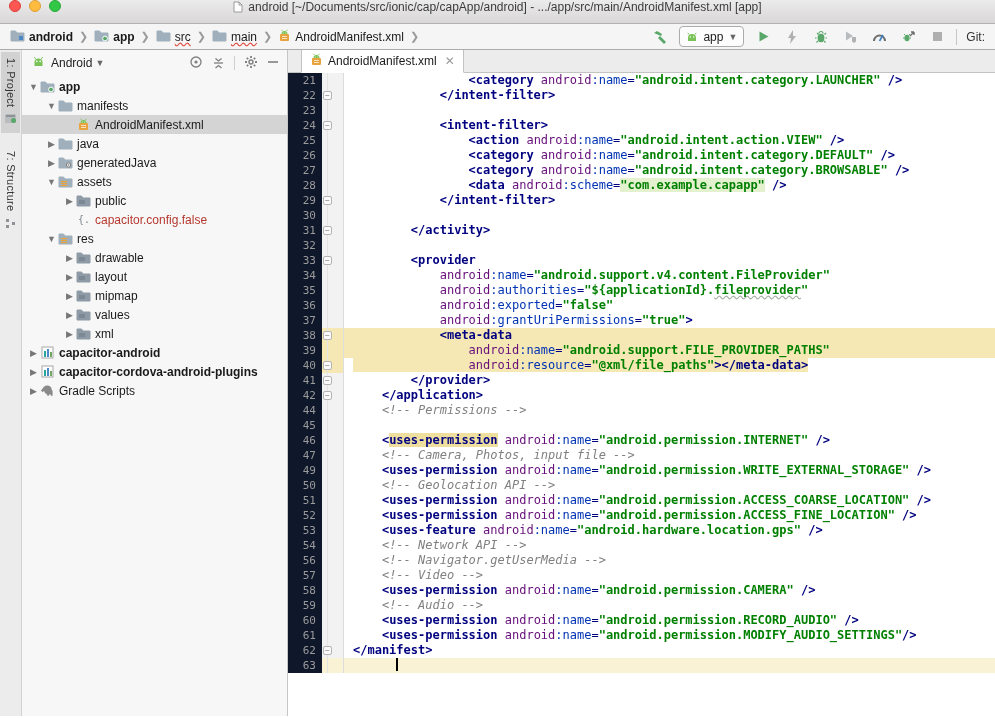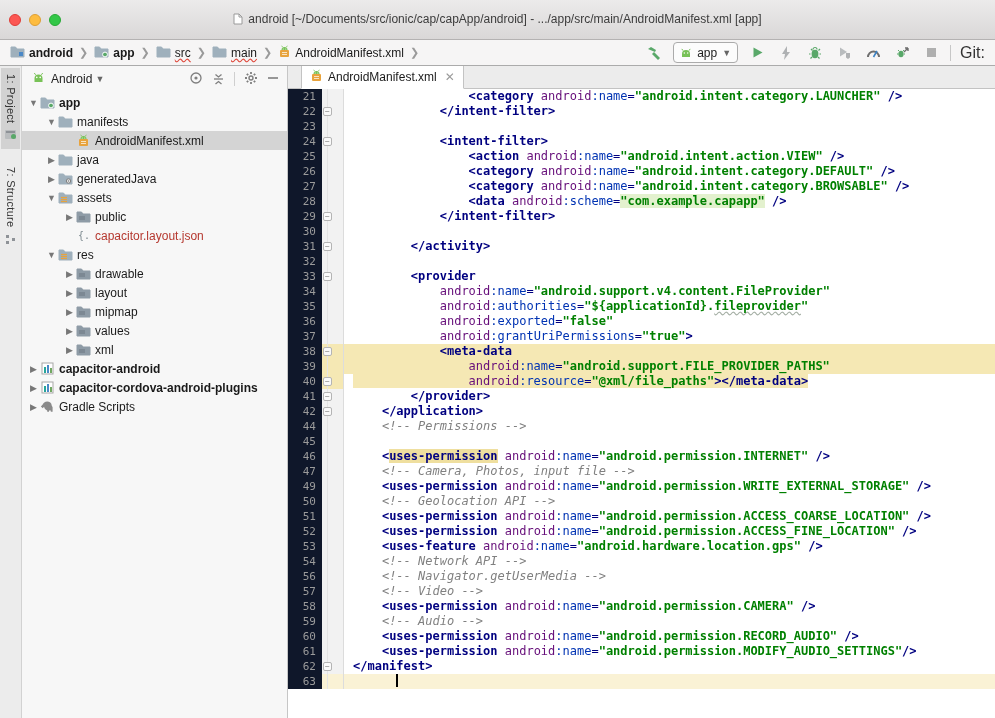--- a/index.html
+++ b/index.html
@@ -1,20 +1,20 @@
 <!DOCTYPE html>
 <html><head>
 <meta charset="utf-8">
 <style>
   * { box-sizing: border-box; margin:0; padding:0; }
   html,body { width:995px; height:718px; overflow:hidden; }
   body { font-family:"Liberation Sans", sans-serif; background:#fff; font-size:12px; color:#1a1a1a; position:relative; }
 
   
-  .titlebar { height:40px; background:linear-gradient(#ECEBEB,#D9D7D7); border-bottom:1px solid #B4B2B2; display:flex; align-items:center; position:relative; }
+  .titlebar { height:24px; background:linear-gradient(#ECEBEB,#D9D7D7); border-bottom:1px solid #B4B2B2; display:flex; align-items:flex-start; position:relative; }
   .lights { display:flex; gap:8px; margin-left:9px; }
   .light { width:12px; height:12px; border-radius:50%; }
   .light.red{ background:#FC5753; border:1px solid #DF3E38;}
   .light.yellow{ background:#FDBC40; border:1px solid #DE9F34;}
   .light.green{ background:#33C748; border:1px solid #27AA35;}
   .wtitle { position:absolute; left:0; right:0; text-align:center; font-size:12px; color:#3c3c3c; pointer-events:none; }
   .wtitle .doc-ic { display:inline-block; vertical-align:-2px; margin-right:5px; }
 
   
   .toolbar { height:26px; background:#F6F5F5; border-bottom:1px solid #ABABAB; display:flex; align-items:center; padding:0 10px 0 8px; }
@@ -22,21 +22,21 @@
   .crumb { display:flex; align-items:center; gap:4px; padding:1px 2px; }
   .crumb .lbl.bold { font-weight:bold; }
   .crumb .lbl.err { text-decoration:underline wavy #E04B3F; text-decoration-skip-ink:none; }
   .crumb-sep { color:#9a9a9a; font-size:11px; margin:0 2px; }
   .tb-right { margin-left:auto; display:flex; align-items:center; gap:9px; }
   .tb-btn { display:flex; align-items:center; justify-content:center; width:20px; height:20px; }
   .runconf { display:flex; align-items:center; gap:5px; border:1px solid #ABABAB; border-radius:4px; background:#FCFCFC; height:21px; padding:0 6px; }
   .runconf .cv { font-size:12px; color:#222; }
   .runconf .dd { color:#666; font-size:9px; }
   .tb-sep { width:1px; height:16px; background:#C7C7C7; }
-  .git-label { color:#333; font-size:16px; }
+  .git-label { color:#333; font-size:12px; }
 
   
   .main { display:flex; height:666px; }
 
   
   .stripe { width:22px; background:#ECECEC; border-right:1px solid #D2D2D2; display:flex; flex-direction:column; align-items:center; padding-top:2px; }
   .stripe-item { display:flex; flex-direction:column; align-items:center; padding:6px 3px 5px; border-radius:0; }
   .stripe-item.sel { background:#D2D2D2; }
   .stripe-item .vtxt { writing-mode:vertical-lr; font-size:11px; color:#333; letter-spacing:0.3px; }
   .stripe-item .sic { margin-top:5px; }
@@ -368,21 +368,21 @@
           </span>
           <span class="tlbl">public</span>
         </div>
         <div class="trow" style="padding-left: 42px;">
           <span class="arr"></span>
           <span class="tic">
             <svg width="13" height="13" viewBox="0 0 13 13">
               <text x="1" y="10" font-size="10" fill="#7F8B91" font-family="monospace">{..}</text>
             </svg>
           </span>
-          <span class="tlbl" style="color: rgb(181, 56, 47);">capacitor.layout.json</span>
+          <span class="tlbl" style="color: rgb(181, 56, 47);">capacitor.config.false</span>
         </div>
         <div class="trow" style="padding-left: 24px;">
           <span class="arr">▼</span>
           <span class="tic">
             <svg width="15" height="13" viewBox="0 0 15 13">
               <path d="M1 2h4.5L7 4h7v8H1z" fill="#9FB0BC" stroke="#9FB0BC"></path>
               <g stroke="#E8A33D" stroke-width="1.2">
                 <line x1="3" y1="6.5" x2="9" y2="6.5"></line>
                 <line x1="3" y1="8.5" x2="9" y2="8.5"></line>
                 <line x1="3" y1="10.5" x2="9" y2="10.5"></line>

